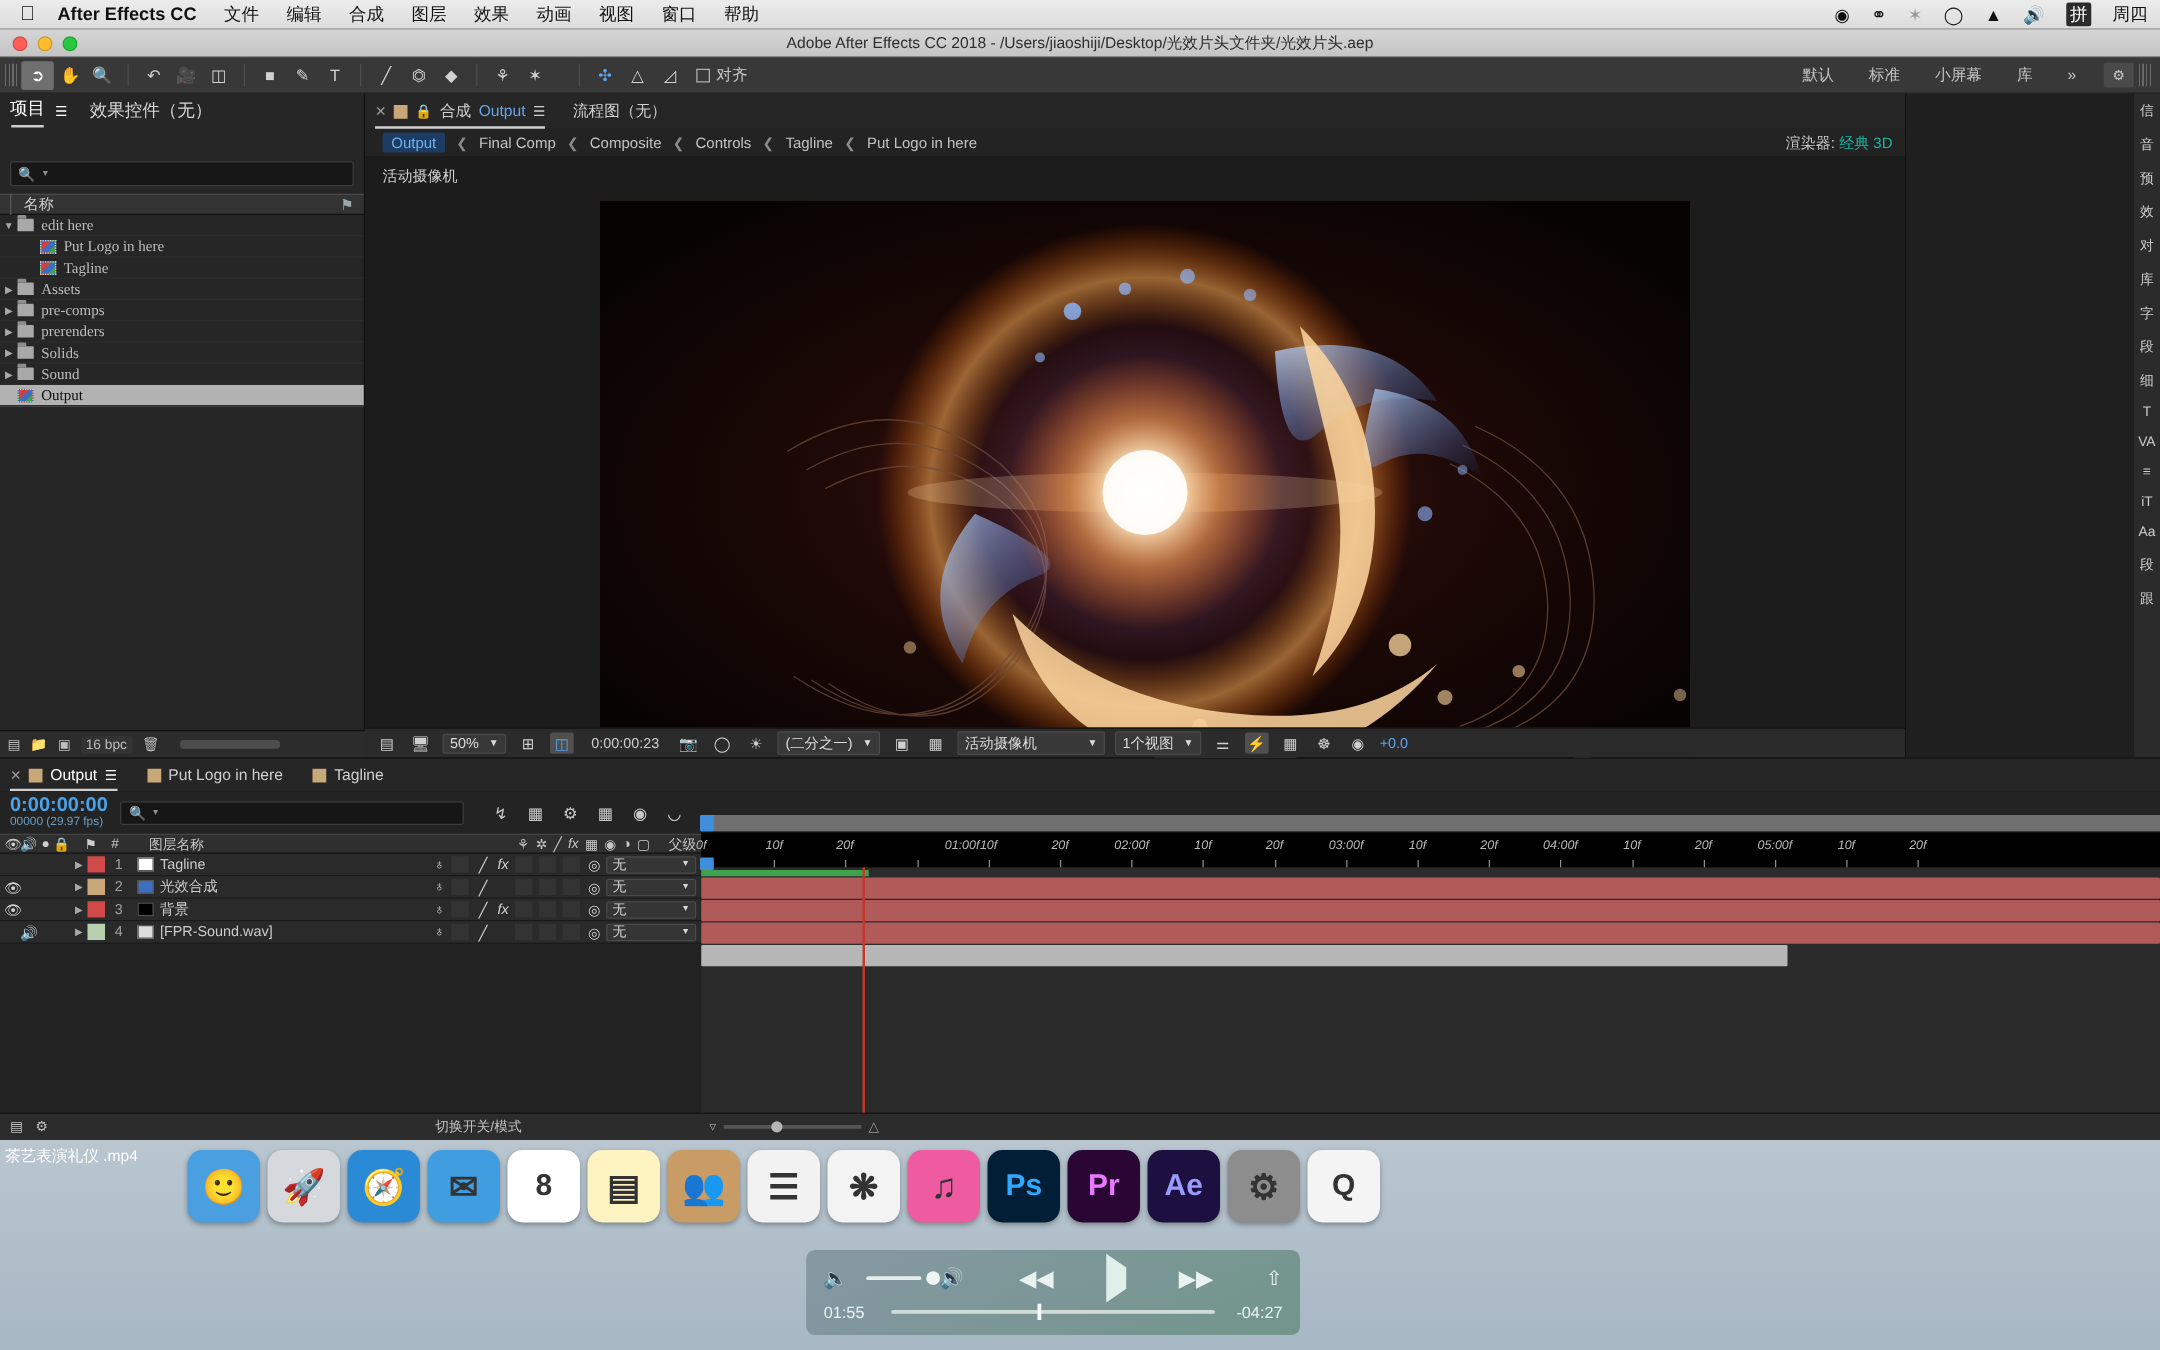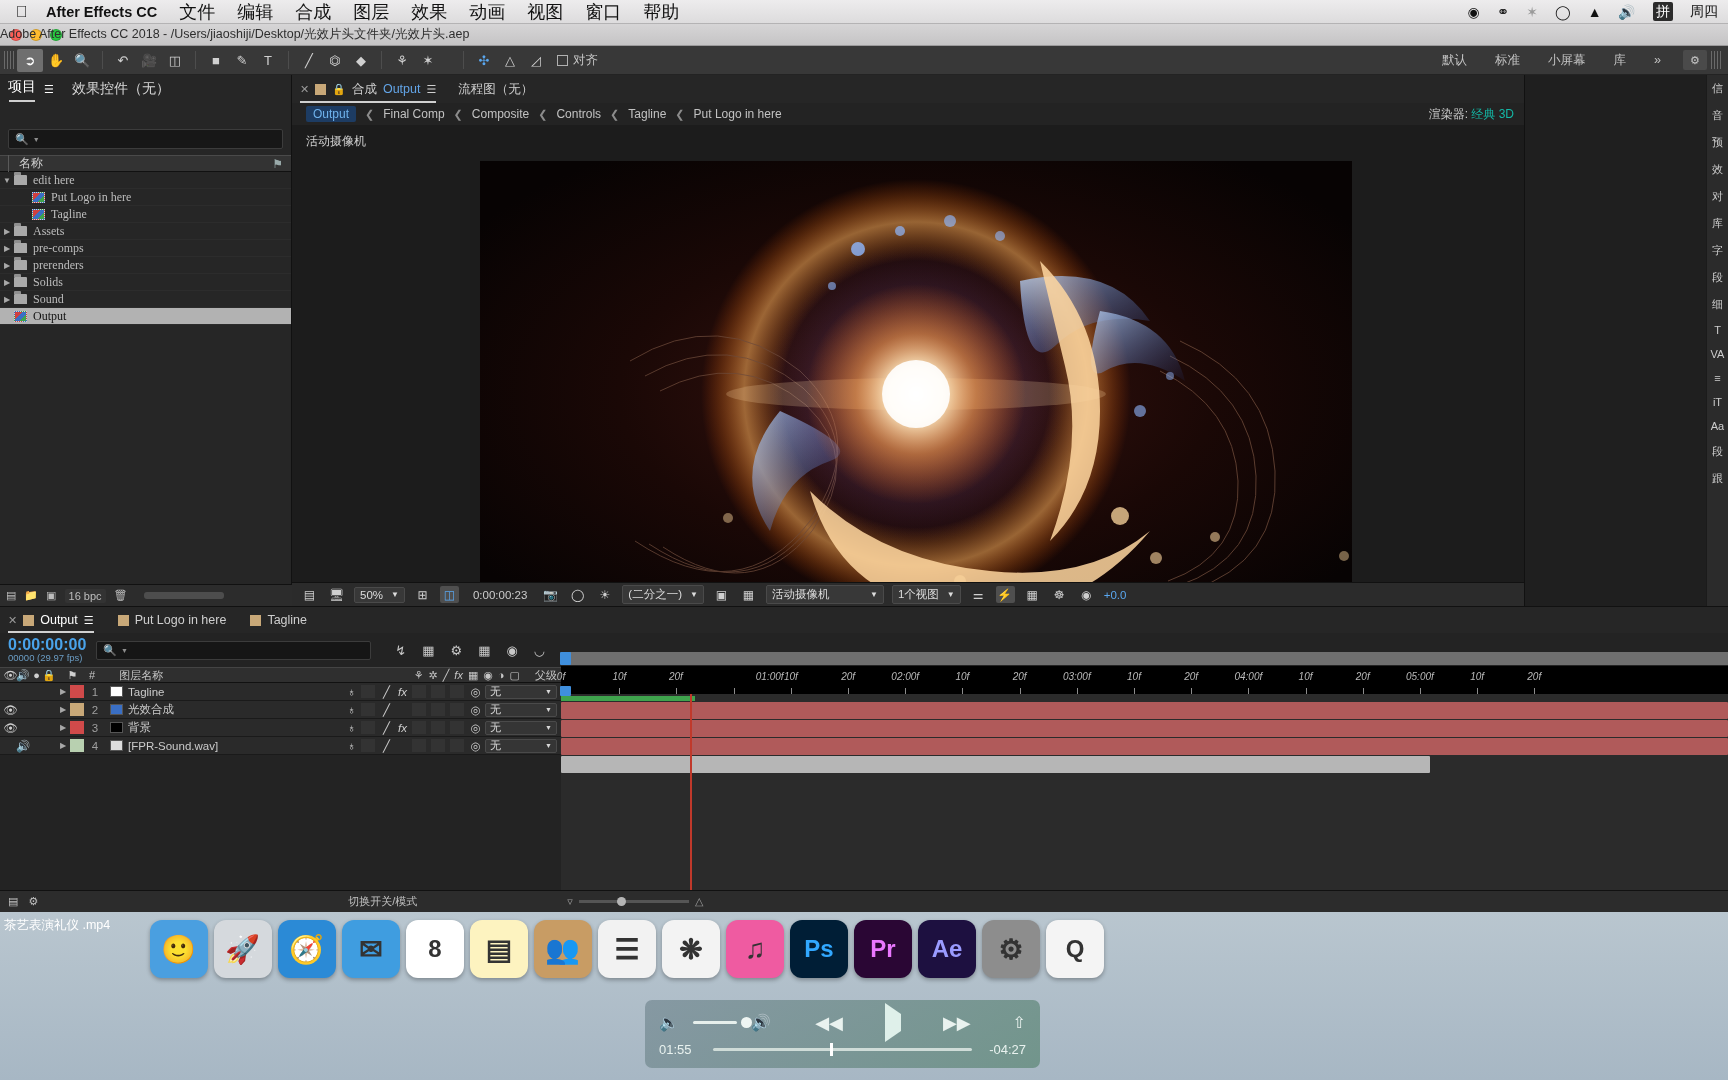--- a/index.html
+++ b/index.html
@@ -14,40 +14,40 @@
 
   
   .macbar {
     position: absolute; left: 0; top: 0; width: 1728px; height: 24px;
     background: linear-gradient(to bottom,#edeced,#dddcdd);
     border-bottom: 1px solid #b4b3b4;
     display: flex; align-items: center; color: #111; font-size: 14px;
   }
   .macbar .apple { margin: 0 18px 0 16px; font-size: 16px; line-height: 1; }
   .macbar .appname { font-weight: bold; margin-right: 22px; font-size: 14.5px; }
-  .macbar .mi { margin-right: 22px; font-size: 18px; text-align: center; }
+  .macbar .mi { margin-right: 22px; font-size: 14px; text-align: center; }
   .macbar .right { margin-left: auto; display: flex; align-items: center; gap: 17px; padding-right: 10px; }
   .macbar .right span { font-size: 14px; display:inline-flex; align-items:center; }
   .ime-box {
     background: #2b2b2b; color: #fff; font-size: 12px;
     border-radius: 2px; padding: 1px 3px; line-height: 1.15;
   }
 
   
   .aetitle {
     position: absolute; left: 0; top: 24px; width: 1728px; height: 22px;
     background: linear-gradient(to bottom,#d6d5d6,#c5c4c5);
     border-bottom: 1px solid #9b9a9b;
     display: flex; align-items: center;
   }
   .traffic { display: flex; gap: 8px; padding-left: 10px; }
   .dot { width: 12px; height: 12px; border-radius: 50%; border: 1px solid rgba(0,0,0,.18); }
   .dot.r { background: #ff5f57; } .dot.y { background: #febc2e; } .dot.g { background: #28c840; }
   .aetitle .t {
-    position: absolute; left: 0; right: 0; text-align: left;
+    position: absolute; left: 0; right: 0; text-align: center;
     font-size: 12.5px; color: #2e2e2e;
   }
 
   
   .toolbar {
     position: absolute; left: 0; top: 46px; width: 1728px; height: 29px;
     background: #383838; border-bottom: 1px solid #232323;
     display: flex; align-items: center; color: #c8c8c8; font-size: 13px;
   }
   .tb-grip { width: 10px; height: 18px; margin: 0 3px 0 4px;

